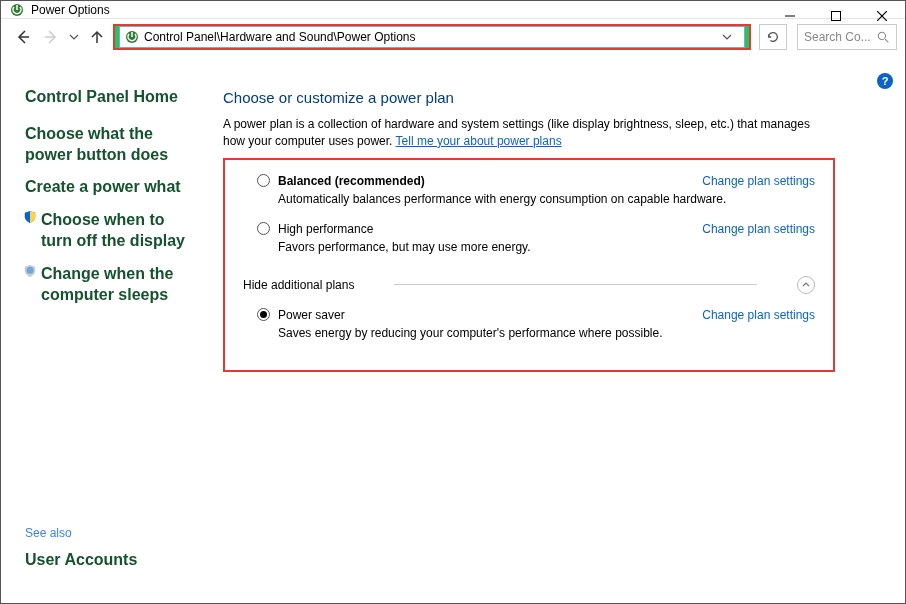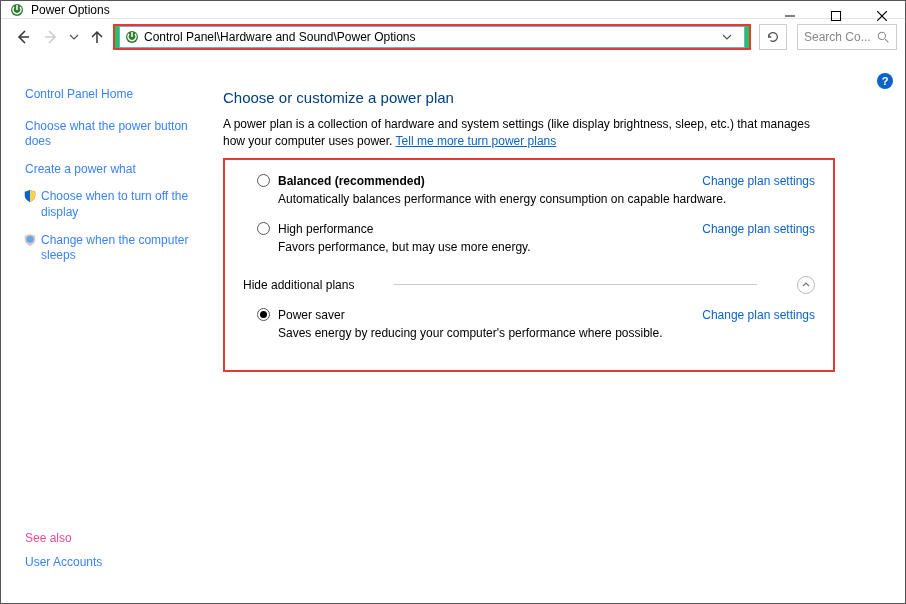--- a/index.html
+++ b/index.html
@@ -106,27 +106,27 @@
     .mainarea {
       position: absolute;
       top: 68px; left: 0; right: 0; bottom: 0;
       display: flex;
     }
     .sidebar {
       width: 210px;
       padding: 18px 12px 12px 24px;
       display: flex; flex-direction: column;
     }
-    .sidebar a { color: #3b82f6; text-decoration: none; font-size: 12px; display:block; line-height:1.3;}
+    .sidebar a { color: #14532d; text-decoration: none; font-size: 16px; display:block; line-height:1.3;font-weight:bold;}
     .sidebar-home { margin-bottom: 16px; }
     .sidebar-item { margin-bottom: 12px; display: flex; align-items:flex-start; gap:4px; margin-left:-16px; padding-left:16px;}
     .sidebar-item.with-icon { margin-left:-18px;}
     .shield { width:14px; height:14px; flex-shrink:0;}
     .sidebar-footer { margin-top: auto; padding-bottom: 20px;}
-    .see-also { color: #ec4899; font-size: 12px; margin-bottom: 10px; }
+    .see-also { color: #3b82f6; font-size: 12px; margin-bottom: 10px; }
     
     .content {
       flex: 1;
       padding: 20px 48px 20px 12px;
       position: relative;
     }
     .content h1 { color: #003e7e; font-size: 15px; font-weight: normal; margin-bottom: 10px; }
     .intro { font-size: 12px; color: #000; line-height: 1.4; margin-bottom: 4px; max-width:590px;}
     .intro a { color: #0a64c8; text-decoration: underline; }
     .plans-box {
@@ -286,21 +286,21 @@
 
     <div class="sidebar-footer">
       <div class="see-also">See also</div>
       <a href="#">User Accounts</a>
     </div>
   </div>
 
   <div class="content">
     <h1>Choose or customize a power plan</h1>
     <p class="intro">
-      <span>A power plan is a collection of hardware and system settings (like display brightness, sleep, etc.) that manages how your computer uses power. </span><a href="#">Tell me more turn power plans</a>
+      <span>A power plan is a collection of hardware and system settings (like display brightness, sleep, etc.) that manages how your computer uses power. </span><a href="#">Tell me your about power plans</a>
     </p>
 
     <div class="plans-box">
 
 
       <div class="plan-row">
         <div class="plan-head">
           <span class="radio"></span>
           <span class="plan-name bold">Balanced (recommended)</span>
           <a href="#" class="plan-link">Change plan settings</a>

